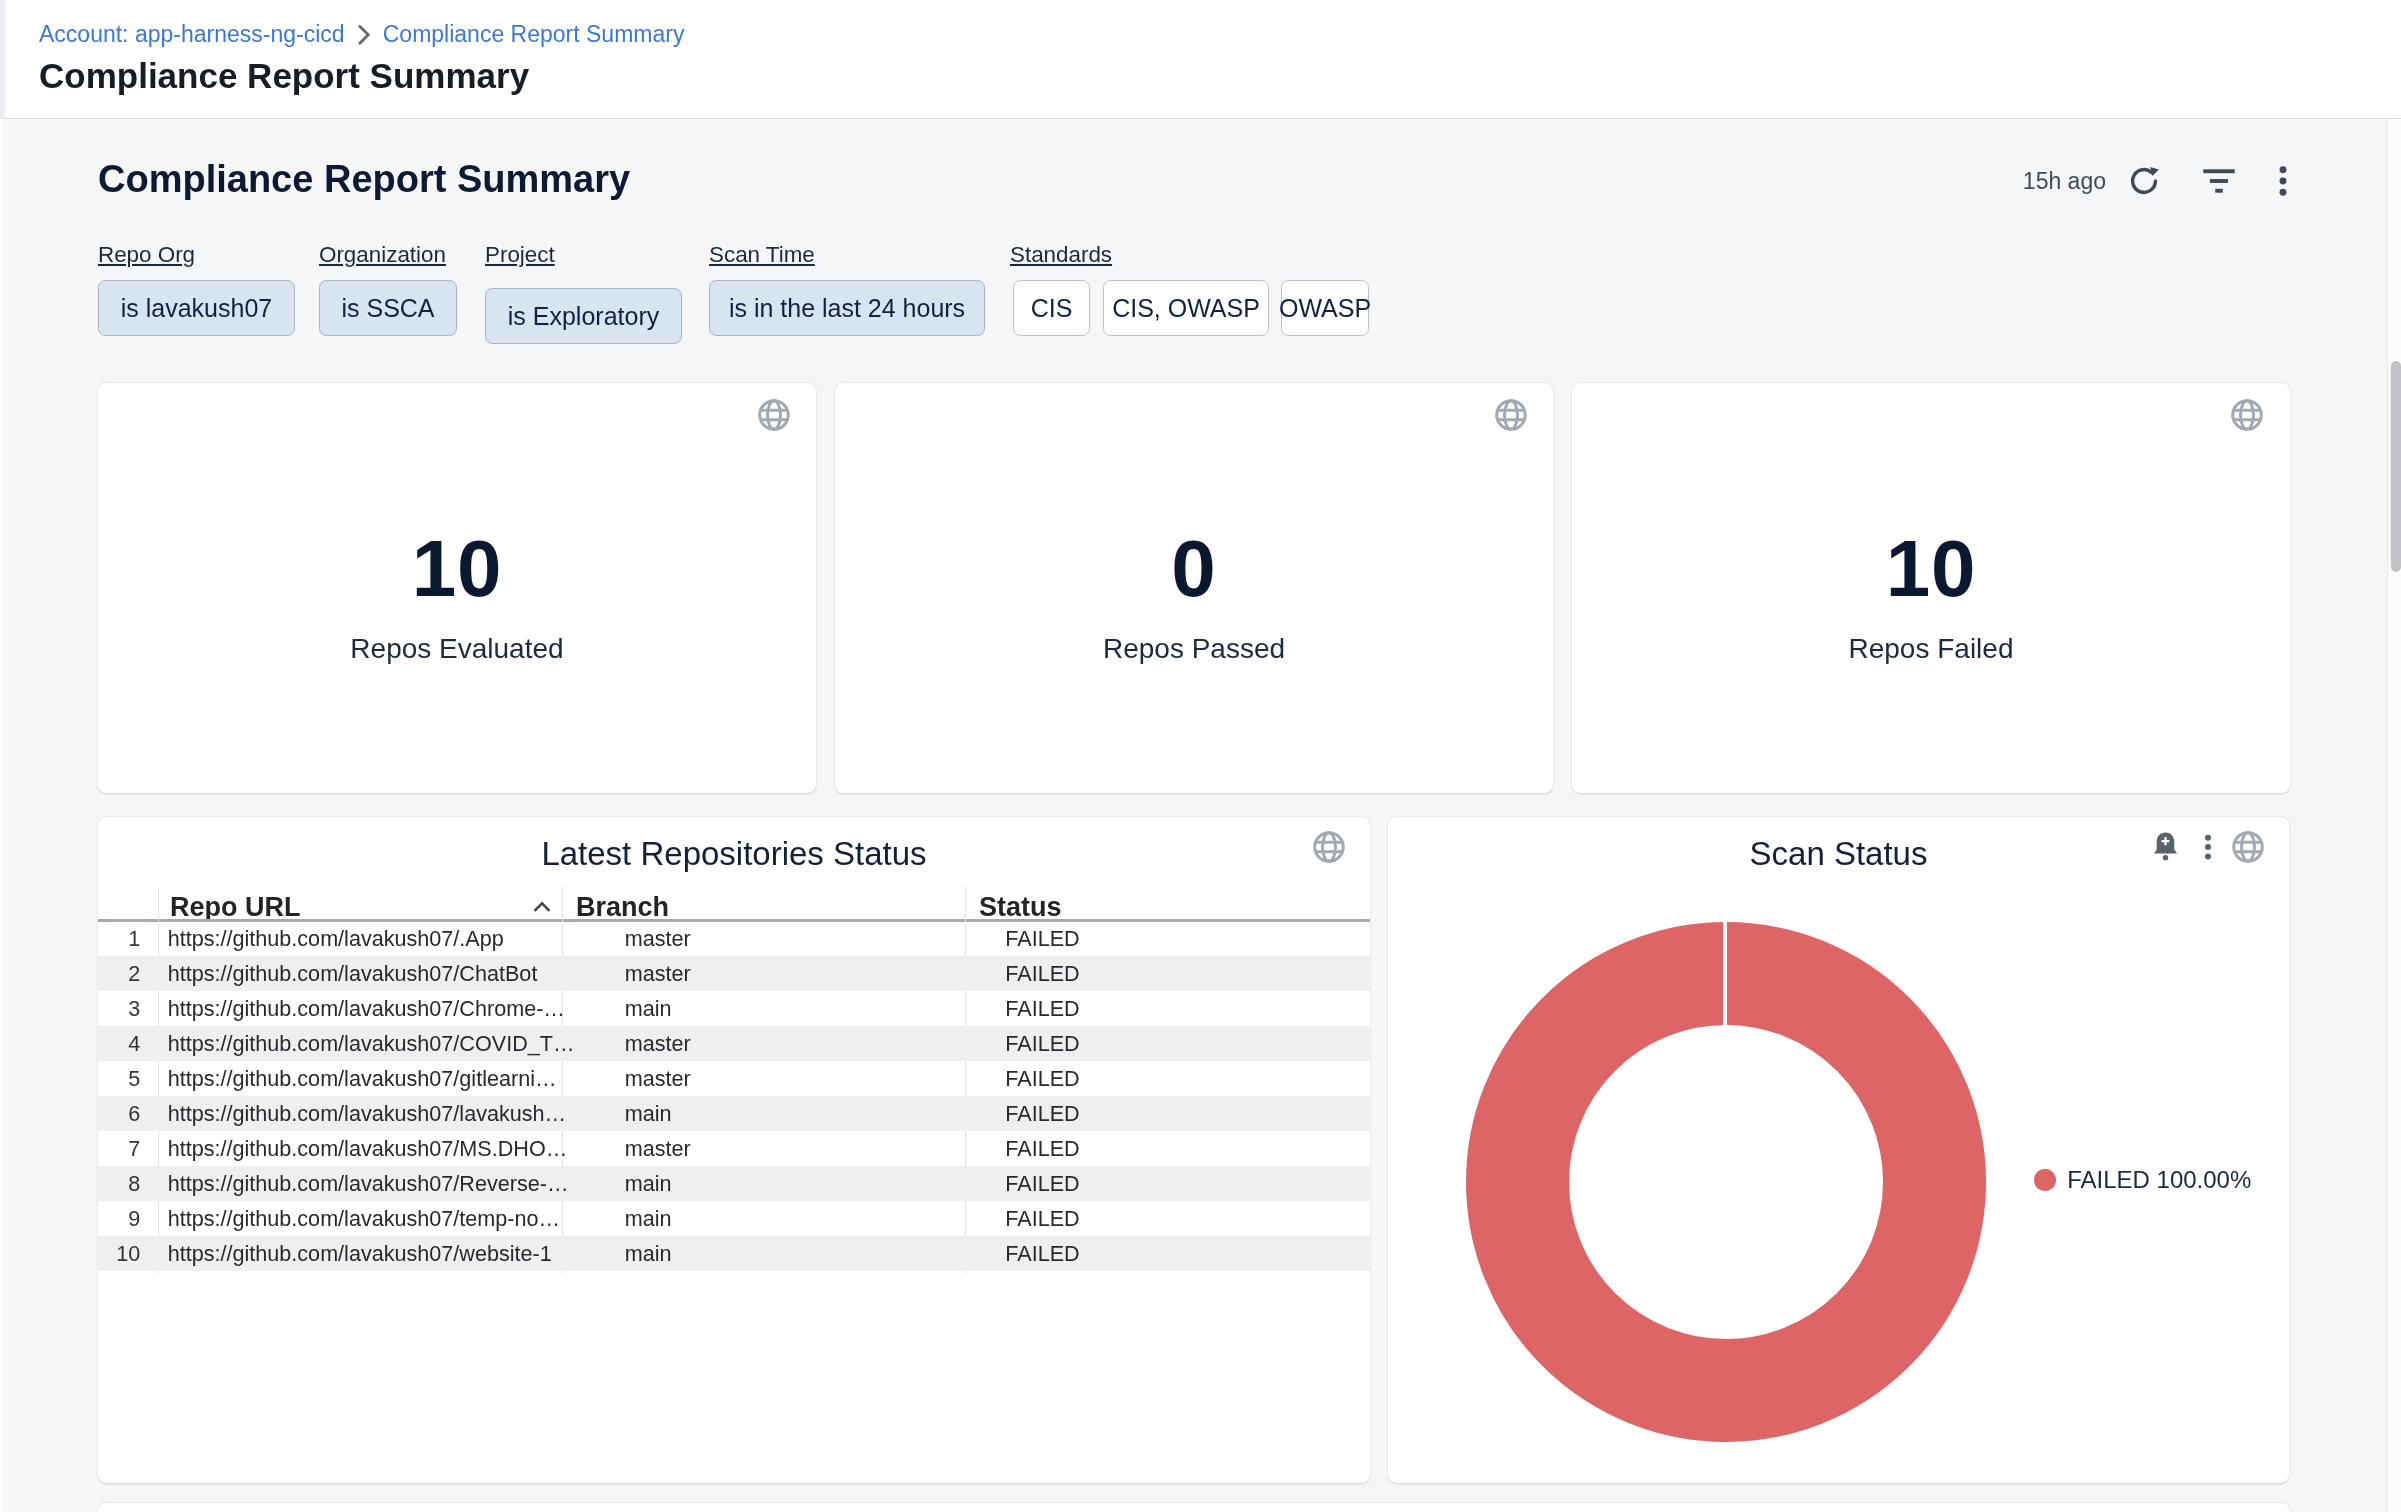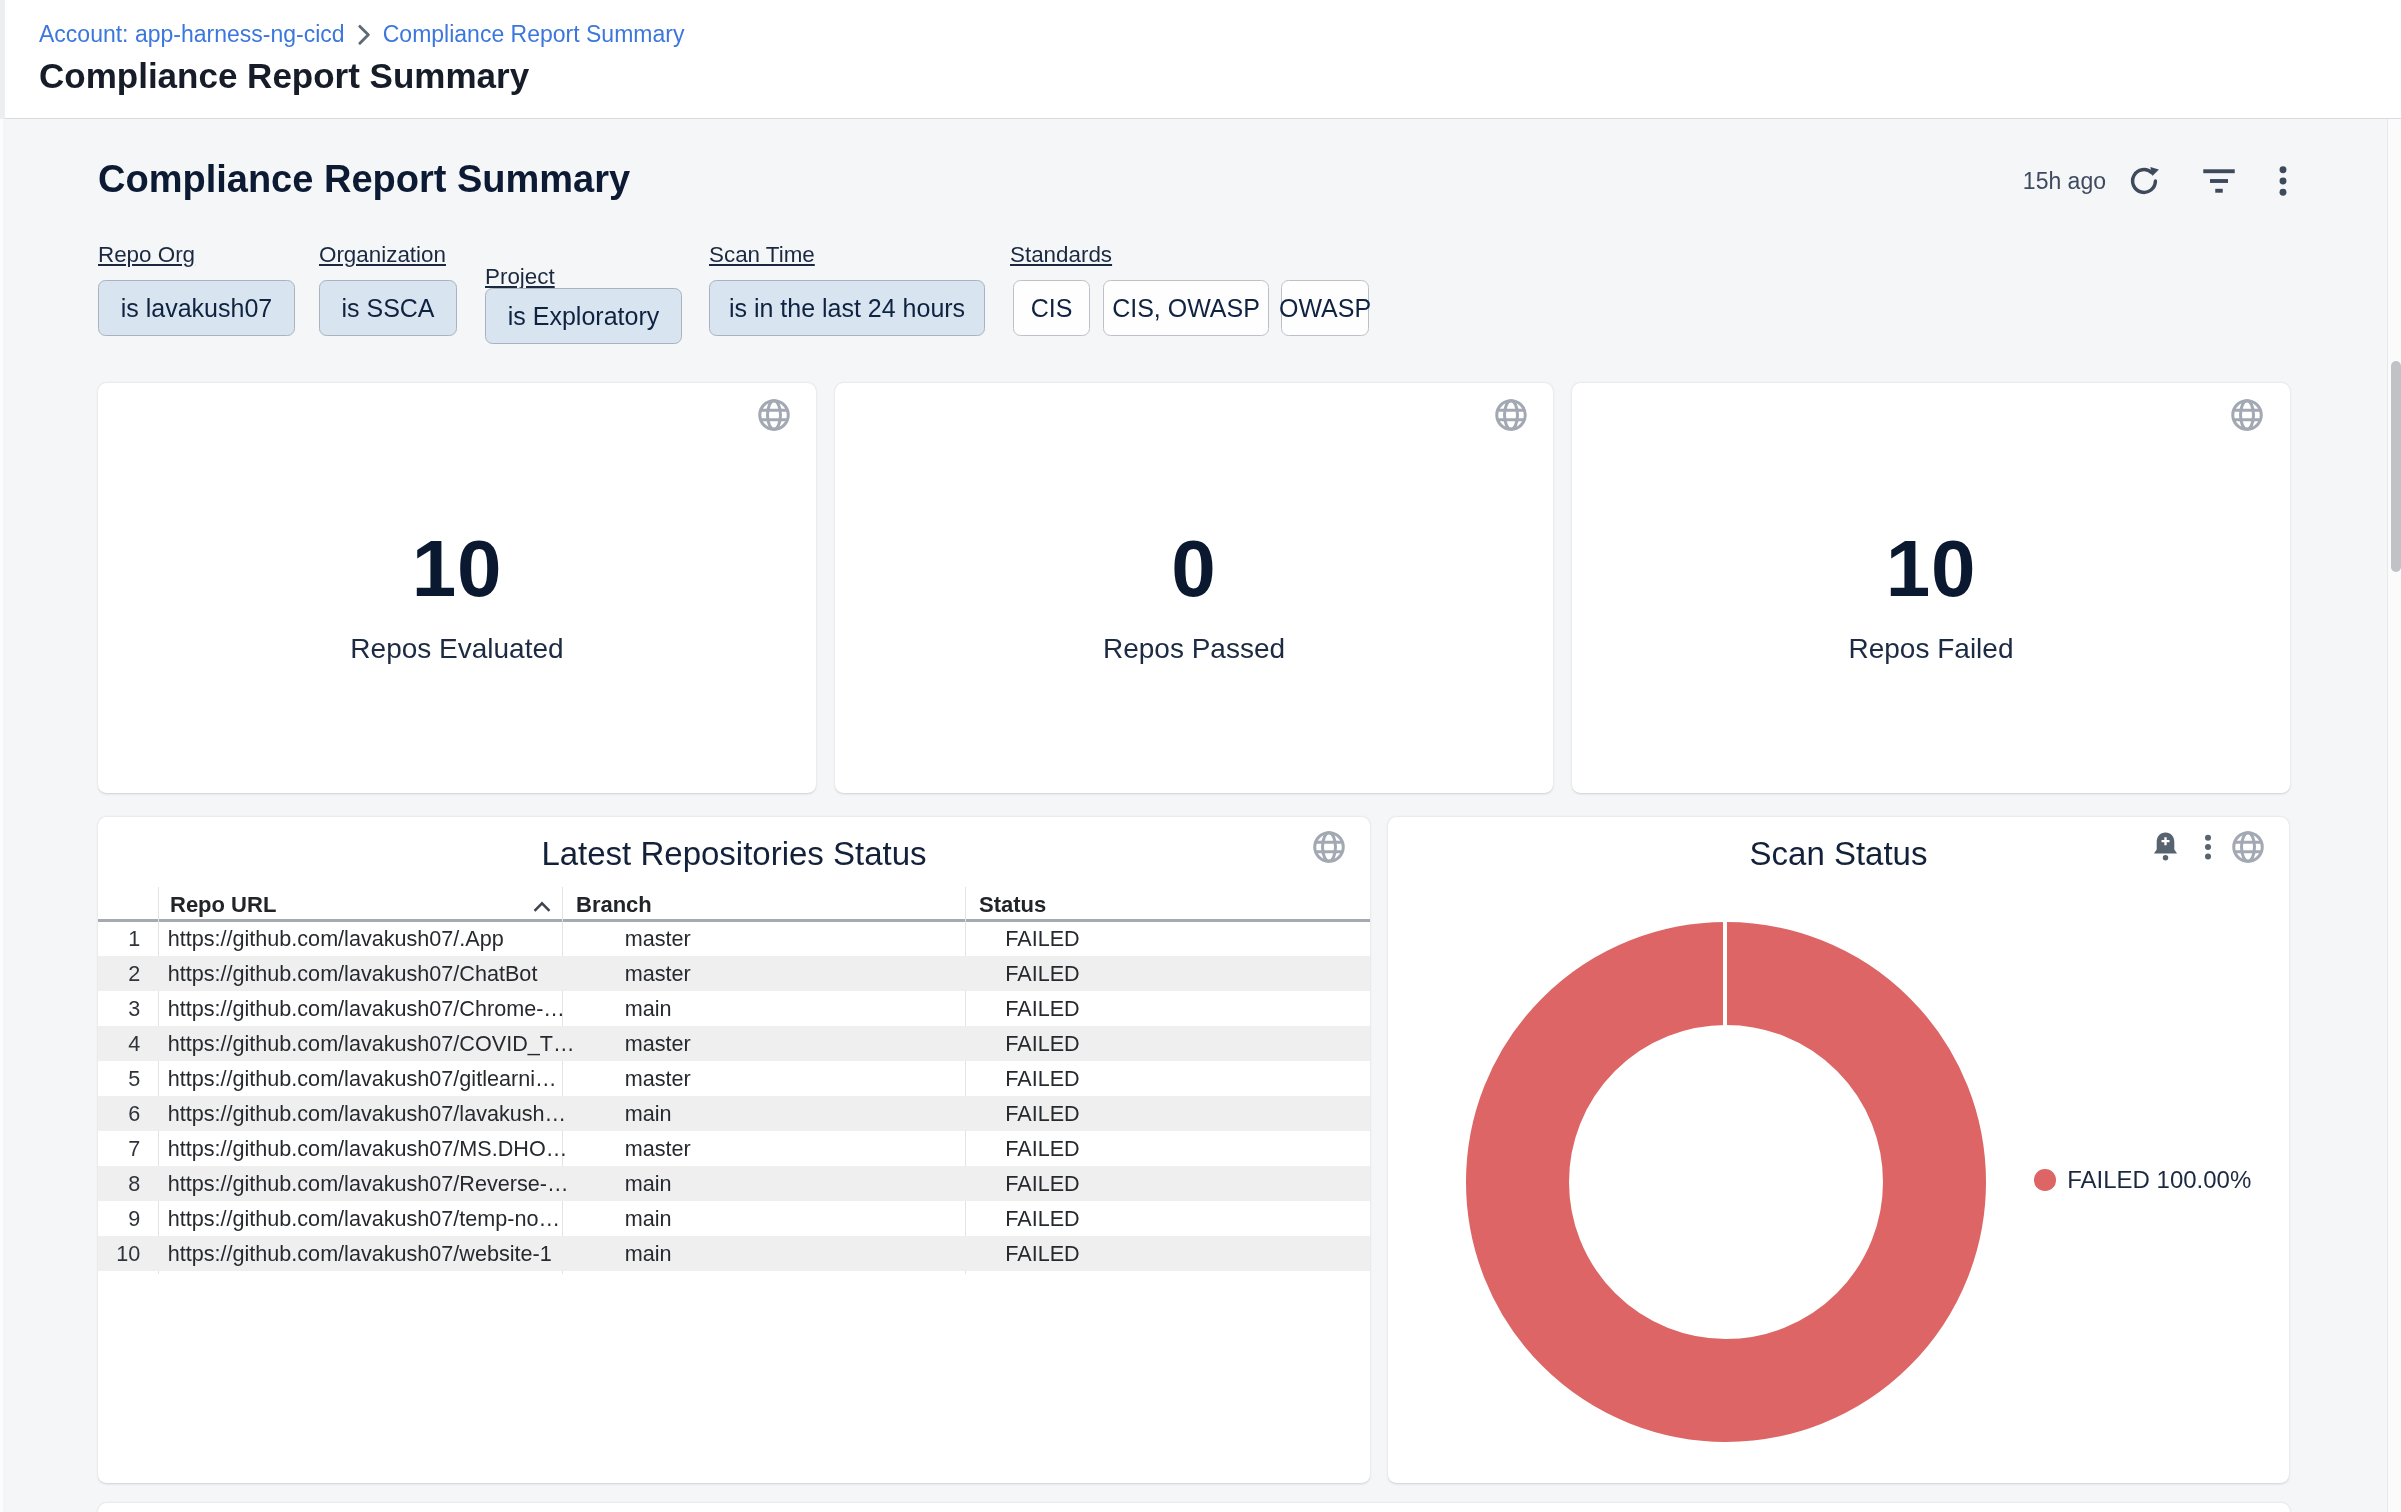--- a/index.html
+++ b/index.html
@@ -47,21 +47,21 @@
   }
   .stat-card { top:383px; width:718px; height:410px; }
   .stat-value { top:523px; width:718px; text-align:center; font-size:80px; font-weight:600; color:#0b1930; letter-spacing:0.8px; }
   .stat-label { top:633px; width:718px; text-align:center; font-size:28px; color:#1c2a42; }
 
   .card-title { font-size:33px; font-weight:500; color:#122139; }
 
   
   .table-card { left:98px; top:817px; width:1272px; height:666px; }
   .table-title { left:98px; top:835px; width:1272px; text-align:center; }
-  .col-header { top:892px; font-size:22px; font-weight:700; color:#212529; cursor:pointer; }
+  .col-header { top:892px; font-size:27px; font-weight:700; color:#212529; cursor:pointer; }
   .header-underline { left:98px; top:919px; width:1272px; height:2.5px; background:#a6aaaf; }
   .col-sep { width:0.8px; top:887px; height:387px; background:#e2e3e5; }
 
   .table-body { left:98px; top:921px; width:1272px; }
   .t-row { display:flex; height:35px; align-items:center; font-size:21.6px; color:#26292e; }
   .t-row.alt { background:#efeff0; }
   .cell-n { width:60px; padding-right:15px; text-align:right; color:#30343a; }
   .cell-url { width:482px; padding-left:12.4px; overflow:hidden; white-space:nowrap; }
   .cell-branch { width:404px; padding-left:15.8px; }
   .cell-status { width:404px; padding-left:15.8px; }
@@ -131,21 +131,21 @@
     <svg width="36" height="36" viewBox="0 0 24 24" fill="#3e4a5c">
       <circle cx="12" cy="4.5" r="2.3"></circle>
         <circle cx="12" cy="12" r="2.3"></circle>
         <circle cx="12" cy="19.5" r="2.3"></circle>
     </svg>
   </span>
 </button>
 
 <div class="abs filter-label" style="left:98px;">Repo Org</div>
 <div class="abs filter-label" style="left:319px;">Organization</div>
-<div class="abs filter-label" style="left:485px;margin-top:22px;">Project</div>
+<div class="abs filter-label" style="left:485px;">Project</div>
 <div class="abs filter-label" style="left:709px;">Scan Time</div>
 <div class="abs filter-label" style="left:1010px;">Standards</div>
 
 <div class="abs chip blue" style="left:98px;  width:197px;">is lavakush07</div>
 <div class="abs chip blue" style="left:319px;  width:138px;">is SSCA</div>
 <div class="abs chip blue" style="left:485px;  width:197px;margin-top:8px;">is Exploratory</div>
 <div class="abs chip blue" style="left:709px;  width:276px;">is in the last 24 hours</div>
 <div class="abs chip white" style="left:1013px; width:77px;">CIS</div>
 <div class="abs chip white" style="left:1103px; width:166px;">CIS, OWASP</div>
 <div class="abs chip white" style="left:1281px; width:88px;">OWASP</div>

